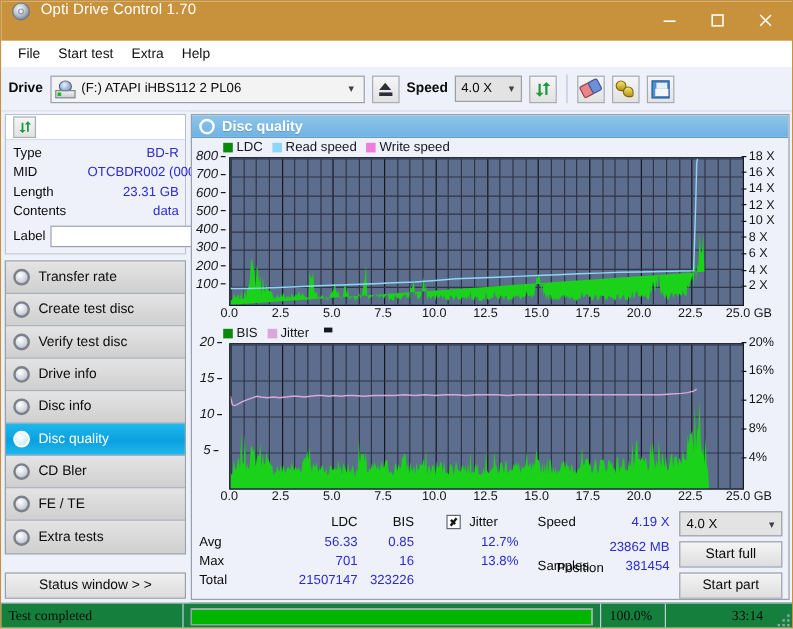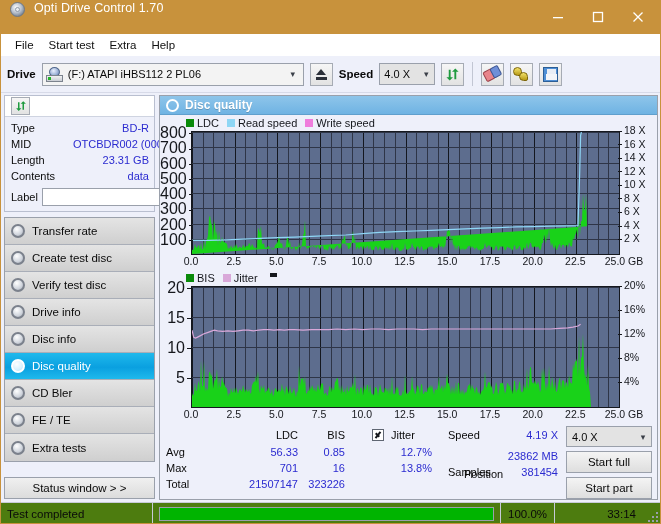--- a/index.html
+++ b/index.html
@@ -250,21 +250,21 @@
   .legend .entry { display:flex; align-items:center; gap:3px; margin-right:4px;}
   .sw { width:8px; height:8px; display:inline-block; }
 
   .chartwrap { position:relative; }
   .plot {
     position:absolute;
     background:#5d6d8e;
     border:1px solid #15181f;
     overflow:hidden;
   }
-  .ytick { position:absolute; right:0; font-size:16px; color:#15171c; text-align:right; white-space:nowrap;}
+  .ytick { position:absolute; right:0; font-size:11px; color:#15171c; text-align:center; white-space:nowrap;font-style:italic;}
   .ytick .dash { display:inline-block; width:4px; height:1px; background:#15171c; vertical-align:middle; margin-left:2px;}
   .y2tick { position:absolute; left:0; font-size:10.5px; color:#15171c; white-space:nowrap;}
   .y2tick .dash { display:inline-block; width:4px; height:1px; background:#15171c; vertical-align:middle; margin-right:2px;}
   .xtick { position:absolute; font-size:10.5px; color:#15171c; white-space:nowrap; text-align:center;}
 
   
   #stats { position:relative; flex:1 1 auto; font-size:11px; }
   #stats .lab { position:absolute; color:#0a0a0a; white-space:nowrap;}
   #stats .val { position:absolute; color:#2b2bd0; white-space:nowrap; text-align:right;}
   #chk {
@@ -291,24 +291,25 @@
     width: 86px; height: 22px;
     background: linear-gradient(#f4f4f4,#dedede);
     border:1px solid #9aa0ab;
     display:flex; align-items:center; justify-content:center;
     font-size:11.5px; color:#0a0a0a;
   }
 
   
   #statusbar {
     height: 23px;
-    background: #4d7c0f;
+    background: #15803d;
     border-top: 1px solid #c7cbd8;
     display:flex; align-items:flex-start;
     font-size: 11.5px;
+    font-family: Liberation Serif, serif;
   }
   #status-text { width:152px; padding-left:6px; color:#0a0a0a; white-space:nowrap; border-right:1px solid #c7cbd8; height:100%; display:flex; align-items:center;}
   #progress-cell { flex:1 1 auto; padding: 0 6px; display:flex; align-items:center; height:100%;}
   #progress-track { flex:1 1 auto; height:14px; background:#e8e8e8; border:1px solid #9aa0ab; position:relative; overflow:hidden;}
   #progress-fill { position:absolute; left:0; top:0; bottom:0; background:#00b400; }
   #pct { width:54px; text-align:left; padding-left:7px; color:#0a0a0a; border-left:1px solid #c7cbd8; height:100%; display:flex; align-items:center;}
   #elapsed { width:92px; text-align:right; padding-right:10px; color:#0a0a0a; border-left:1px solid #c7cbd8; height:100%; display:flex; align-items:center; justify-content:flex-end;}
   #grip { width:14px; height:100%; position:relative;}
   #grip i { position:absolute; width:2px;height:2px;background:#9aa0ab;}
 </style>

